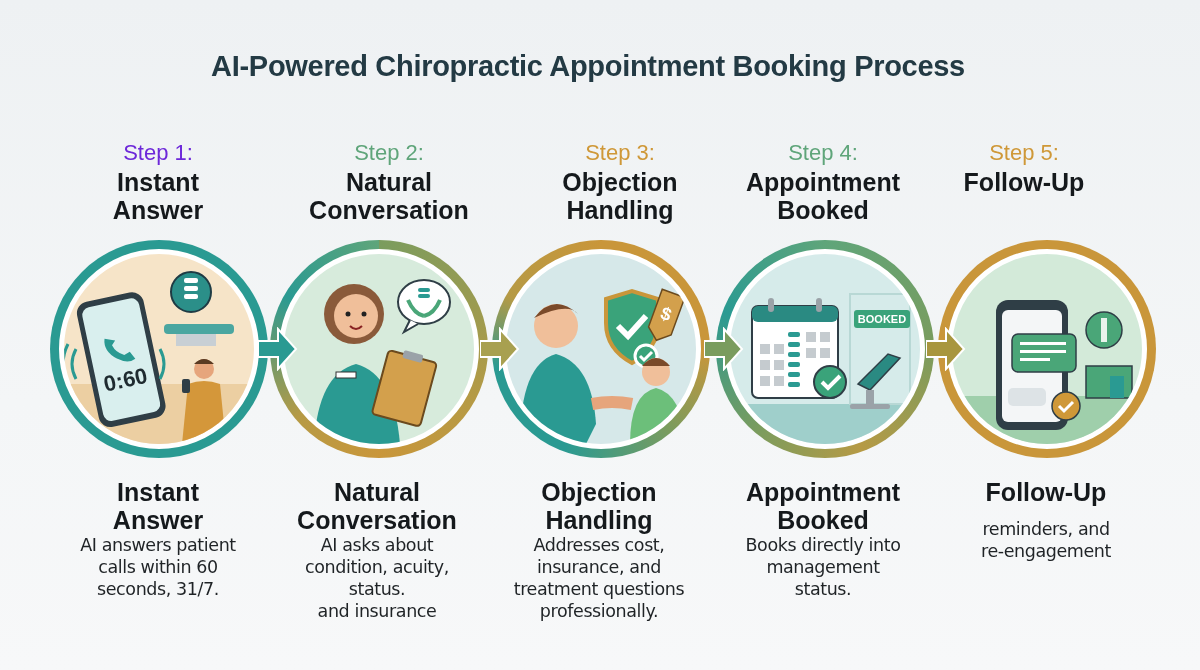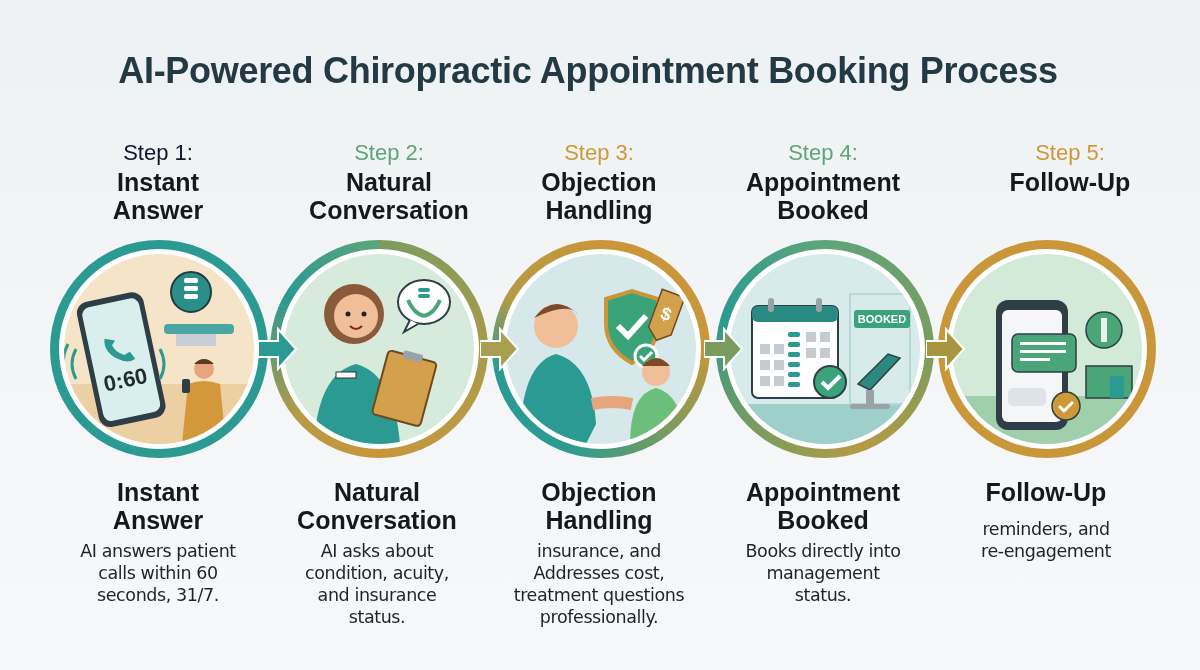--- a/index.html
+++ b/index.html
@@ -5,21 +5,21 @@
   * { box-sizing: border-box; margin: 0; padding: 0; }
   html, body { width: 1200px; height: 670px; overflow: hidden; }
   body {
     background: linear-gradient(180deg, #eef1f3 0%, #f4f6f7 60%, #f7f8f9 100%);
     font-family: "Liberation Sans", "DejaVu Sans", sans-serif;
     color: #1c1f22;
     position: relative;
   }
   .title {
     position: absolute; left: 0; top: 50px; width: 1176px;
-    text-align: center; font-size: 36px; font-weight: 700;
+    text-align: center; font-size: 29px; font-weight: 700;
     color: #233a44; letter-spacing: -0.3px;
   }
   .step-col {
     position: absolute; top: 138px; width: 220px; text-align: center;
   }
   .step-num { font-size: 22px; font-weight: 400; line-height: 30px; }
   .step-name { font-size: 25px; font-weight: 700; line-height: 28px; color: #15191c; }
   .circle {
     position: absolute; top: 240px; width: 218px; height: 218px; border-radius: 50%;
     padding: 9px;
@@ -30,50 +30,50 @@
   }
   .circle-inner svg { width: 100%; height: 100%; display: block; }
   .arrow {
     position: absolute; width: 40px; height: 44px; top: 327px;
   }
   .bottom-col {
     position: absolute; top: 478px; width: 220px; text-align: center;
   }
   .bottom-name { font-size: 25px; font-weight: 700; line-height: 28px; color: #15191c; }
   .desc {
-    margin-top: 6px; font-size: 17.5px; line-height: 22px; color: #1f2326;
+    font-size: 17.5px; line-height: 22px; color: #1f2326;
     font-family: "DejaVu Sans", sans-serif; font-weight: 400; letter-spacing: -0.4px;
   }
 </style>
 </head>
 <body>
 
 <div class="title">AI-Powered Chiropractic Appointment Booking Process</div>
 
 <div class="step-col" style="left:48px;">
-  <div class="step-num" style="color:#0f172a">Step 1:</div>
+  <div class="step-num" style="color:#6d28d9">Step 1:</div>
   <div class="step-name">Instant</div>
   <div class="step-name">Answer</div>
 </div>
 <div class="step-col" style="left:279px;">
   <div class="step-num" style="color:#5fa57a">Step 2:</div>
   <div class="step-name">Natural</div>
   <div class="step-name">Conversation</div>
 </div>
-<div class="step-col" style="left:489px;">
+<div class="step-col" style="left:510px;">
   <div class="step-num" style="color:#cf9838">Step 3:</div>
   <div class="step-name">Objection</div>
   <div class="step-name">Handling</div>
 </div>
 <div class="step-col" style="left:713px;">
   <div class="step-num" style="color:#5fa57a">Step 4:</div>
   <div class="step-name">Appointment</div>
   <div class="step-name">Booked</div>
 </div>
-<div class="step-col" style="left:960px;">
+<div class="step-col" style="left:914px;">
   <div class="step-num" style="color:#cf9838">Step 5:</div>
   <div class="step-name">Follow-Up</div>
 </div>
 
 <div class="circle" style="left:50px; background: conic-gradient(#2a9a92 0deg, #2a9a92 360deg);">
   <div class="circle-inner" style="background:#f6e4c8;">
     <svg viewBox="0 0 190 190">
       <rect x="0" y="130" width="190" height="60" fill="#eccfa2"></rect>
       <rect x="100" y="70" width="70" height="10" rx="4" fill="#4aa6a0"></rect>
       <rect x="112" y="80" width="40" height="12" fill="#c8cfd4"></rect>
@@ -225,30 +225,30 @@
     <div>calls within 60</div>
     <div>seconds, 31/7.</div>
   </div>
 </div>
 <div class="bottom-col" style="left:267px;">
   <div class="bottom-name">Natural</div>
   <div class="bottom-name">Conversation</div>
   <div class="desc">
     <div>AI asks about</div>
     <div>condition, acuity,</div>
+    <div>status.</div>
     <div>and insurance</div>
-    <div>status.</div>
   </div>
 </div>
 <div class="bottom-col" style="left:489px;">
   <div class="bottom-name">Objection</div>
   <div class="bottom-name">Handling</div>
   <div class="desc">
+    <div>Addresses cost,</div>
     <div>insurance, and</div>
-    <div>Addresses cost,</div>
     <div>treatment questions</div>
     <div>professionally.</div>
   </div>
 </div>
 <div class="bottom-col" style="left:713px;">
   <div class="bottom-name">Appointment</div>
   <div class="bottom-name">Booked</div>
   <div class="desc">
     <div>Books directly into</div>
     <div>management</div>

